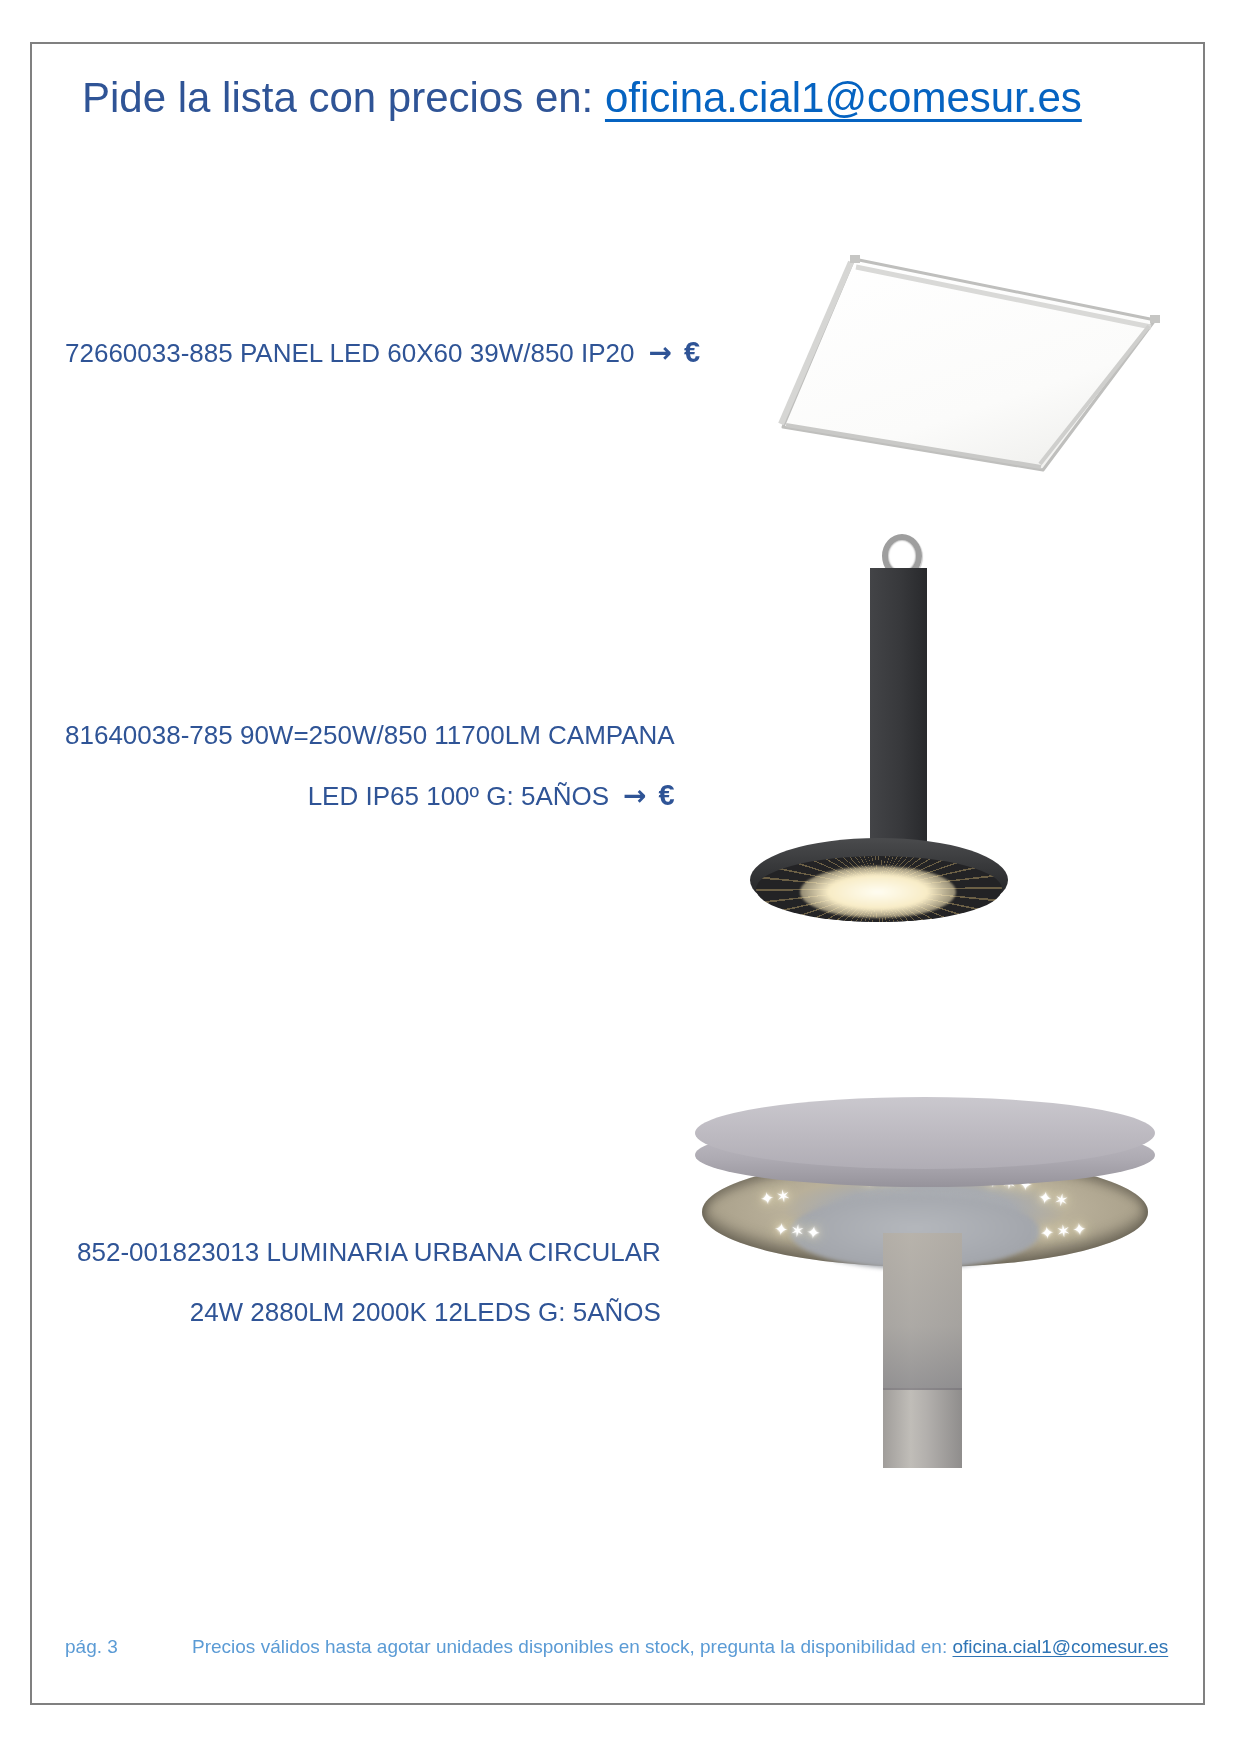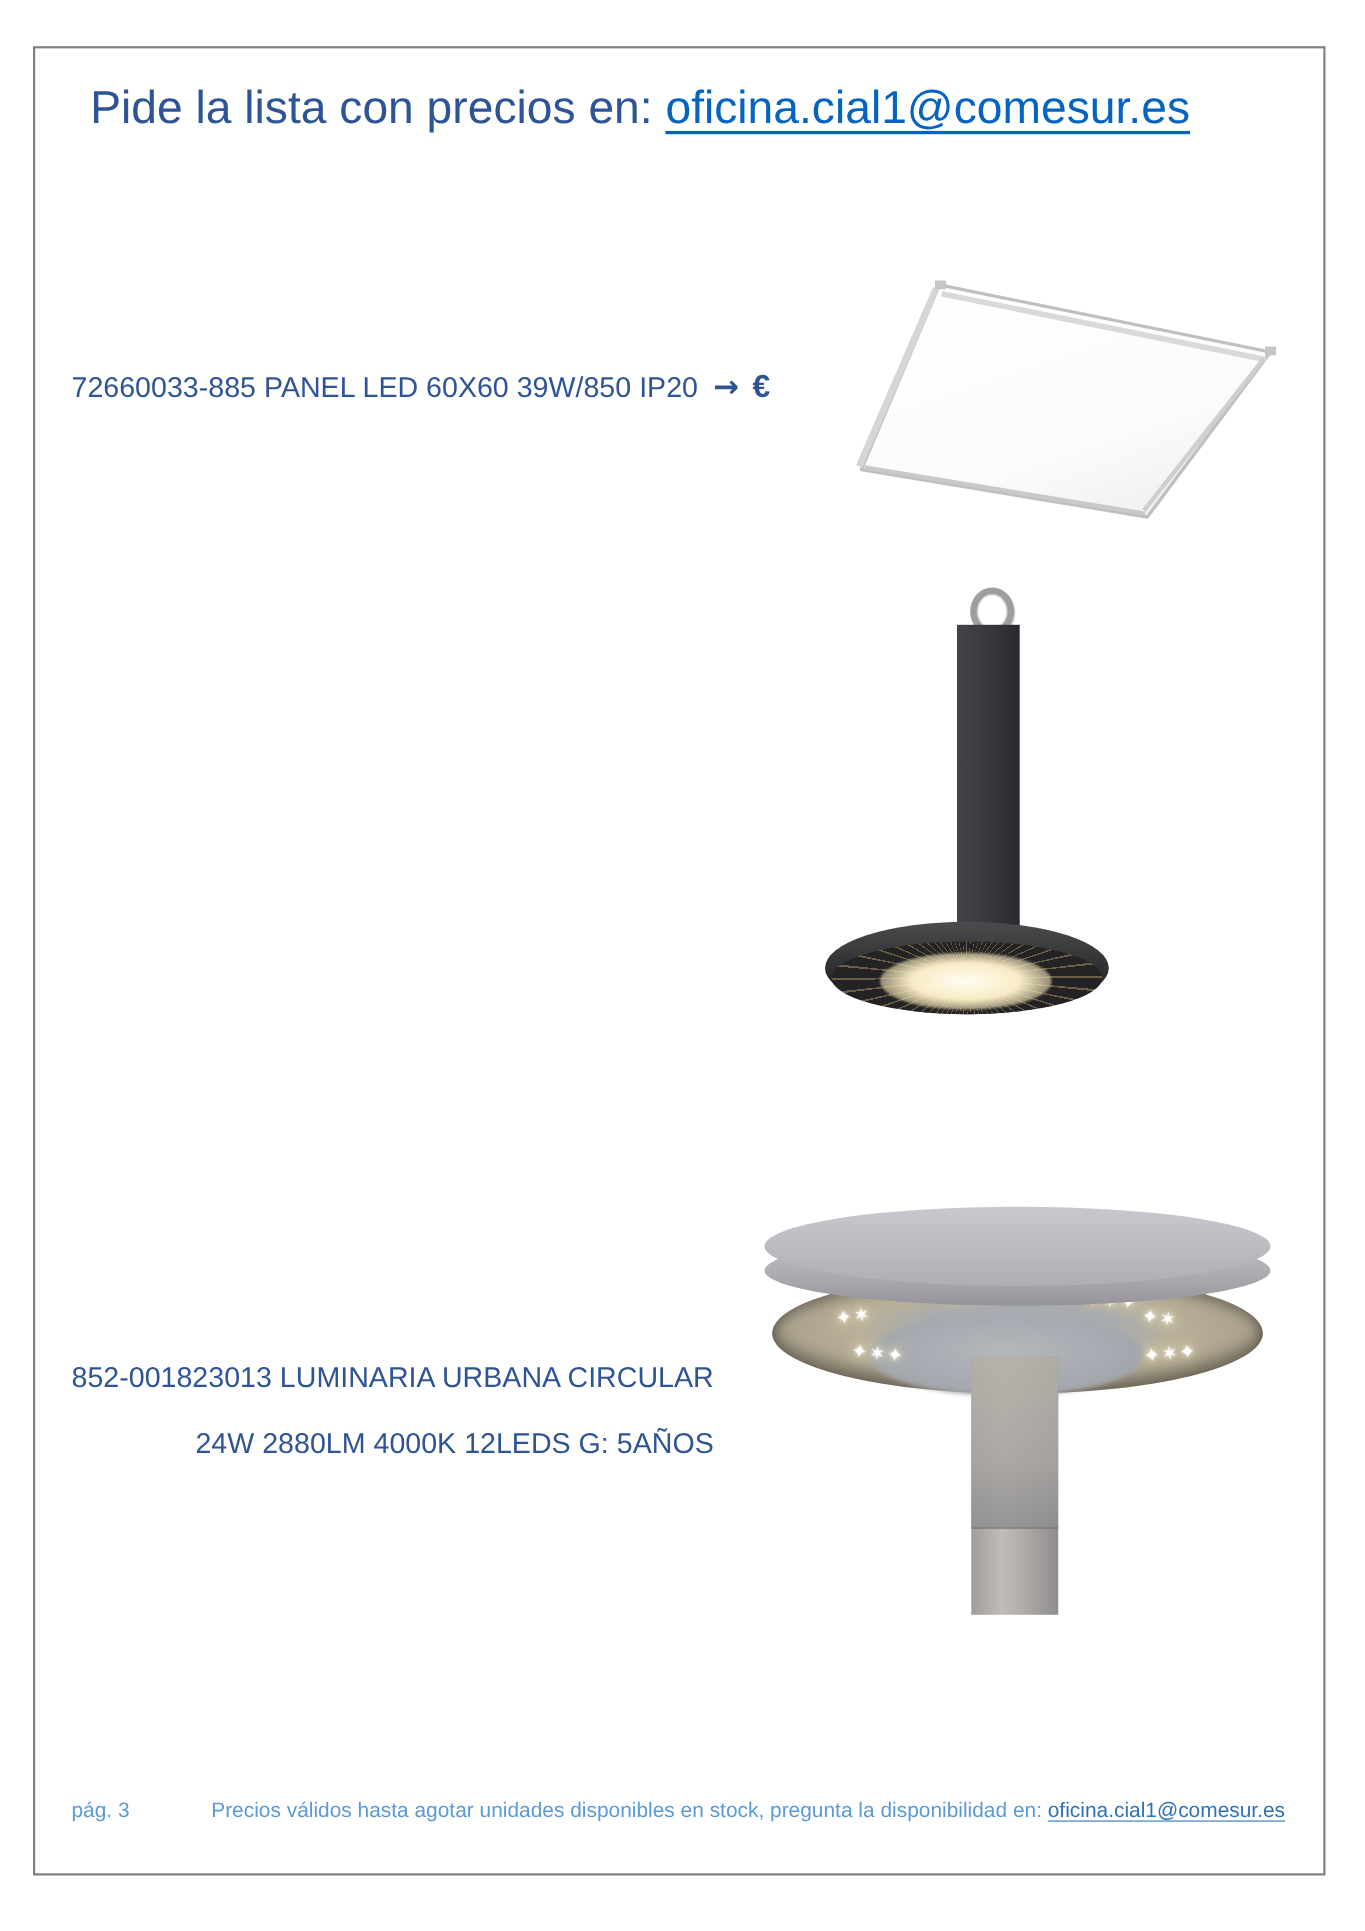--- a/index.html
+++ b/index.html
@@ -11,21 +11,21 @@
   
   .title{position:absolute;left:82px;top:68px;margin:0;font-size:42px;font-weight:400;
         line-height:60px;color:#2F5496;white-space:nowrap;}
   .title-link{color:#0563C1;text-decoration:underline;text-decoration-thickness:3px;
         text-underline-offset:7px;cursor:pointer;}
 
   
   .ptext{position:absolute;left:65px;font-size:26px;color:#2F5496;line-height:60px;white-space:nowrap;text-align:right;}
   .p1{top:322px;}
   .p2{top:705px;}
-  .p3{top:1222px;}
+  .p3{top:1222px;margin-left:12px;}
   .arrow{font-family:"DejaVu Sans",sans-serif;font-weight:700;font-size:28px;margin-left:14px;color:#2F5496;}
   .euro{font-weight:700;font-size:29px;margin-left:12px;color:#2F5496;}
 
   
   .panel-photo{position:absolute;left:755px;top:228px;}
 
   
   .campana{position:absolute;left:740px;top:520px;width:280px;height:420px;}
   .campana .hook{position:absolute;left:142px;top:14px;width:28px;height:32px;border:6px solid #9e9e9e;
         border-radius:50%;box-shadow:inset 0 0 2px #666, 1px 1px 1px #cfcfcf;}
@@ -87,32 +87,36 @@
     </defs>
     <polygon points="99,31 400,92 288,242 28,199" fill="url(#pf)" stroke="#bfbfbd" stroke-width="3" stroke-linejoin="round"></polygon>
     <line x1="101" y1="39" x2="396" y2="99" stroke="#d9d9d7" stroke-width="5"></line>
     <line x1="96" y1="34" x2="26" y2="196" stroke="#d6d6d4" stroke-width="6"></line>
     <line x1="394" y1="98" x2="285" y2="236" stroke="#cfcfcd" stroke-width="4"></line>
     <line x1="31" y1="197" x2="286" y2="239" stroke="#c9c9c7" stroke-width="4"></line>
     <rect x="95" y="27" width="10" height="8" fill="#c6c6c4"></rect>
     <rect x="395" y="87" width="10" height="8" fill="#c6c6c4"></rect>
   </svg>
 
+  <div class="ptext p2">
+    <div class="pline">81640038-785 90W=250W/850 11700LM CAMPANA</div>
+    <div class="pline"><span>LED IP65 100º G: 5AÑOS</span><span class="arrow">→</span><span class="euro">€</span></div>
+  </div>
 
   <div class="campana">
     <div class="hook"></div>
     <div class="stem"></div>
     <div class="rim"></div>
     <div class="face"></div>
     <div class="glow"></div>
   </div>
 
   <div class="ptext p3">
     <div class="pline">852-001823013 LUMINARIA URBANA CIRCULAR</div>
-    <div class="pline">24W 2880LM 4000K 12LEDS G: 5AÑOS</div>
+    <div class="pline">24W 2880LM 2000K 12LEDS G: 5AÑOS</div>
   </div>
 
   <div class="urban">
     <div class="underside"></div>
     <div class="diffuser"></div>
     <span class="led" style="left:70px;top:92px;transform:rotate(-8deg);">✦✶</span>
     <span class="led" style="left:84px;top:126px;transform:rotate(6deg);">✦✶✦</span>
     <span class="led" style="left:172px;top:74px;transform:rotate(-4deg);">✦✶✦</span>
     <span class="led" style="left:296px;top:78px;transform:rotate(5deg);">✦✶✦</span>
     <span class="led" style="left:348px;top:94px;transform:rotate(8deg);">✦✶</span>

